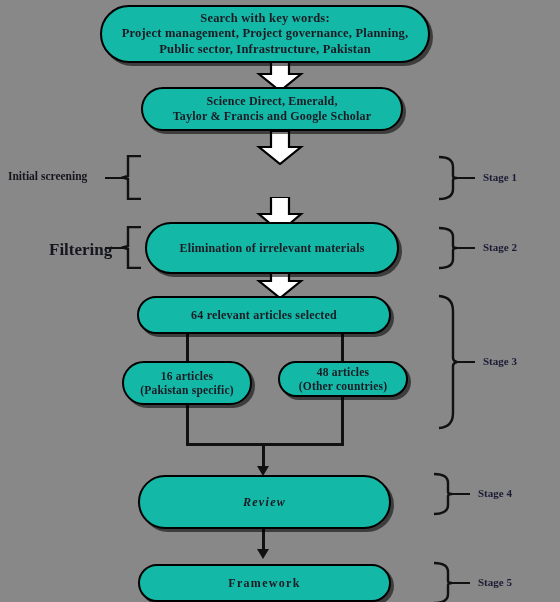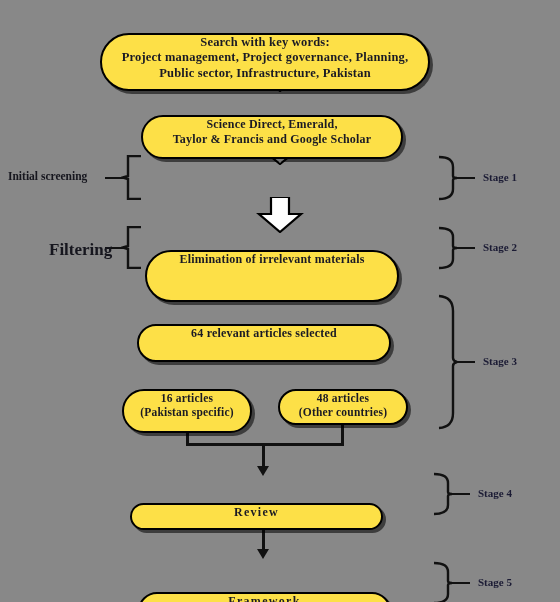--- a/index.html
+++ b/index.html
@@ -16,33 +16,33 @@
   #canvas {
     position: relative;
     width: 560px;
     height: 602px;
     background: #888888;
   }
 
   
   .node {
     position: absolute;
-    background: #fde047;
+    background: #14b8a6;
     border: 2px solid #000000;
     border-radius: 999px;
     box-sizing: border-box;
     display: flex;
+    align-items: center;
     justify-content: center;
     text-align: center;
     color: #1a1a24;
     font-weight: bold;
     letter-spacing: 0.2px;
     box-shadow: 3px 3px 0 rgba(0,0,0,0.55);
     z-index: 5;
-    margin-top: 28px;
   }
   .node .lines {
     line-height: 1.22;
     padding: 0 10px;
   }
   .node .lines div { white-space: nowrap; }
 
   .fs13 { font-size: 12.5px; }
   .fs12 { font-size: 12px; }
   .fs11 { font-size: 11.5px; }
@@ -172,21 +172,21 @@
     </div>
   </div>
 
   <div class="node fs11" style="left:278px; top:361px; width:130px; height:36px;">
     <div class="lines">
       <div>48 articles</div>
       <div>(Other countries)</div>
     </div>
   </div>
 
-  <div class="node fs12" style="left:130px; top:475px; width:253px; height:27px;">
+  <div class="node fs12" style="left:138px; top:475px; width:253px; height:54px;font-style:italic;">
     <div class="lines">
       <div style="letter-spacing:1.3px;">Review</div>
     </div>
   </div>
 
   <div class="node fs12" style="left:138px; top:564px; width:253px; height:38px;">
     <div class="lines">
       <div style="letter-spacing:1.3px;">Framework</div>
     </div>
   </div>

